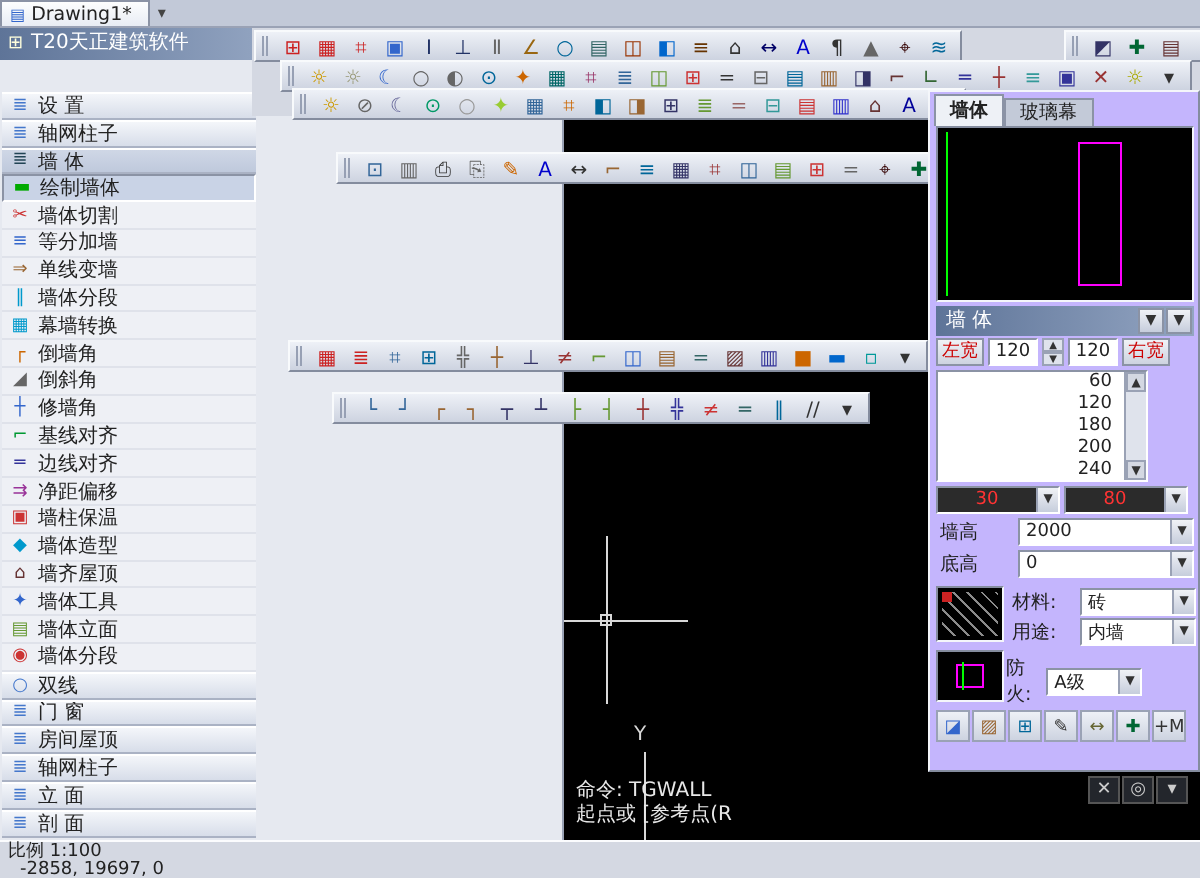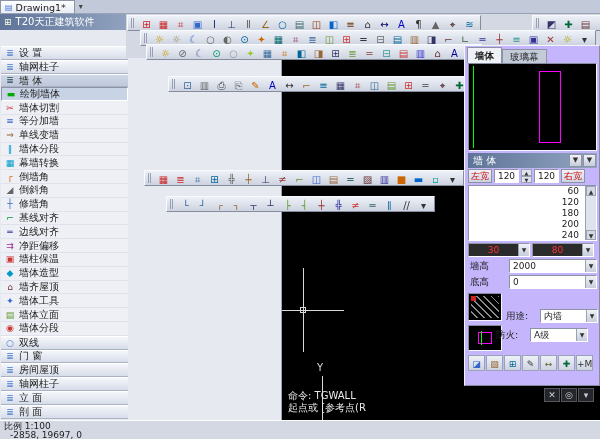--- a/index.html
+++ b/index.html
@@ -47,21 +47,21 @@
   #pv-rect{position:absolute;left:70px;top:7px;width:22px;height:72px;border:1px solid #f0f;}
   #pv-line{position:absolute;left:4px;top:2px;bottom:2px;width:1px;background:#0f0;}
   #rp-header{position:absolute;left:3px;top:107px;width:129px;height:15px;background:linear-gradient(90deg,#5e7498,#93a5c2);color:#fff;font-size:10px;line-height:15px;display:flex;align-items:center;}
   #rp-header .hl{flex:1;padding-left:5px;}
   .hdd{width:13px;height:13px;margin-right:1px;background:linear-gradient(#f0f2f6,#c6cddc);border:1px solid #8b93a5;font-size:7px;line-height:11px;text-align:center;color:#333;cursor:pointer;}
   .rp-row{position:absolute;display:flex;align-items:center;gap:2px;font-size:9.5px;}
   .wbtn{width:24px;height:14px;line-height:12px;text-align:center;background:linear-gradient(#f0f2f6,#cdd3e0);border:1px solid #8b93a5;color:#c00;font-size:9px;cursor:pointer;}
   .wval{width:25px;height:14px;line-height:12px;text-align:center;background:#fff;border:1px solid;border-color:#8b93a5 #fff #fff #8b93a5;font-size:9px;}
   .spin{width:11px;display:flex;flex-direction:column;}
   .spin span{height:7px;font-size:5px;line-height:6px;text-align:center;background:#dfe3ec;border:1px solid #9aa2b5;color:#333;cursor:pointer;}
-  #wlist{position:absolute;left:3px;top:139px;width:129px;height:56px;background:#fff;border:1px solid;border-color:#8b93a5 #fff #fff #8b93a5;display:flex;}
+  #wlist{position:absolute;left:3px;top:139px;width:106px;height:56px;background:#fff;border:1px solid;border-color:#8b93a5 #fff #fff #8b93a5;display:flex;}
   #wlist .rows{flex:1;}
   #wlist .wrow{height:11px;line-height:11px;text-align:right;padding-right:6px;font-size:9px;cursor:pointer;}
   .vsb{width:11px;background:#dfe3ec;border-left:1px solid #9aa2b5;display:flex;flex-direction:column;justify-content:space-between;}
   .vsb span{height:10px;font-size:6px;line-height:10px;text-align:center;background:#d4d8e2;border:1px solid #9aa2b5;color:#333;cursor:pointer;}
   .combo{display:flex;align-items:center;background:#fff;border:1px solid;border-color:#8b93a5 #fff #fff #8b93a5;height:14px;font-size:9px;}
   .combo .val{flex:1;padding:0 3px;white-space:nowrap;overflow:hidden;}
   .combo .dd{width:11px;align-self:stretch;background:linear-gradient(#f0f2f6,#c6cddc);border-left:1px solid #9aa2b5;text-align:center;font-size:6px;line-height:12px;color:#333;cursor:pointer;}
   .combo.dark{background:#2b2b2b;}
   .combo.dark .val{color:#f33;text-align:center;}
   .swatch{position:absolute;background:#000;border:1px solid;border-color:#848c9e #f4f6fa #f4f6fa #848c9e;cursor:pointer;}
@@ -473,33 +473,40 @@
       <span class="combo" style="width:88px;margin-left:auto;">
         <span class="val">0</span>
         <span class="dd">▼</span>
       </span>
     </div>
 
     <div class="swatch" style="left:3px;top:247px;width:34px;height:28px;">
       <div class="hatchlines"></div>
       <div class="sw-red"></div>
     </div>
+    <div class="rp-row" style="left:41px;top:248px;width:92px;">
+      <span>材料:</span>
+      <span class="combo" style="width:58px;margin-left:auto;">
+        <span class="val">砖</span>
+        <span class="dd">▼</span>
+      </span>
+    </div>
     <div class="rp-row" style="left:41px;top:263px;width:92px;">
       <span>用途:</span>
       <span class="combo" style="width:58px;margin-left:auto;">
         <span class="val">内墙</span>
         <span class="dd">▼</span>
       </span>
     </div>
 
     <div class="swatch" style="left:3px;top:279px;width:34px;height:26px;">
       <div class="sw-rect"></div>
       <div class="sw-line"></div>
     </div>
-    <div class="rp-row" style="left:31px;top:282px;width:92px;">
+    <div class="rp-row" style="left:38px;top:282px;width:68px;">
       <span>防火:</span>
       <span class="combo" style="width:58px;margin-left:auto;">
         <span class="val">A级</span>
         <span class="dd">▼</span>
       </span>
     </div>
 
     <div id="rp-icons">
 
     <span class="icon" style="color: rgb(51, 102, 204);">◪</span>

